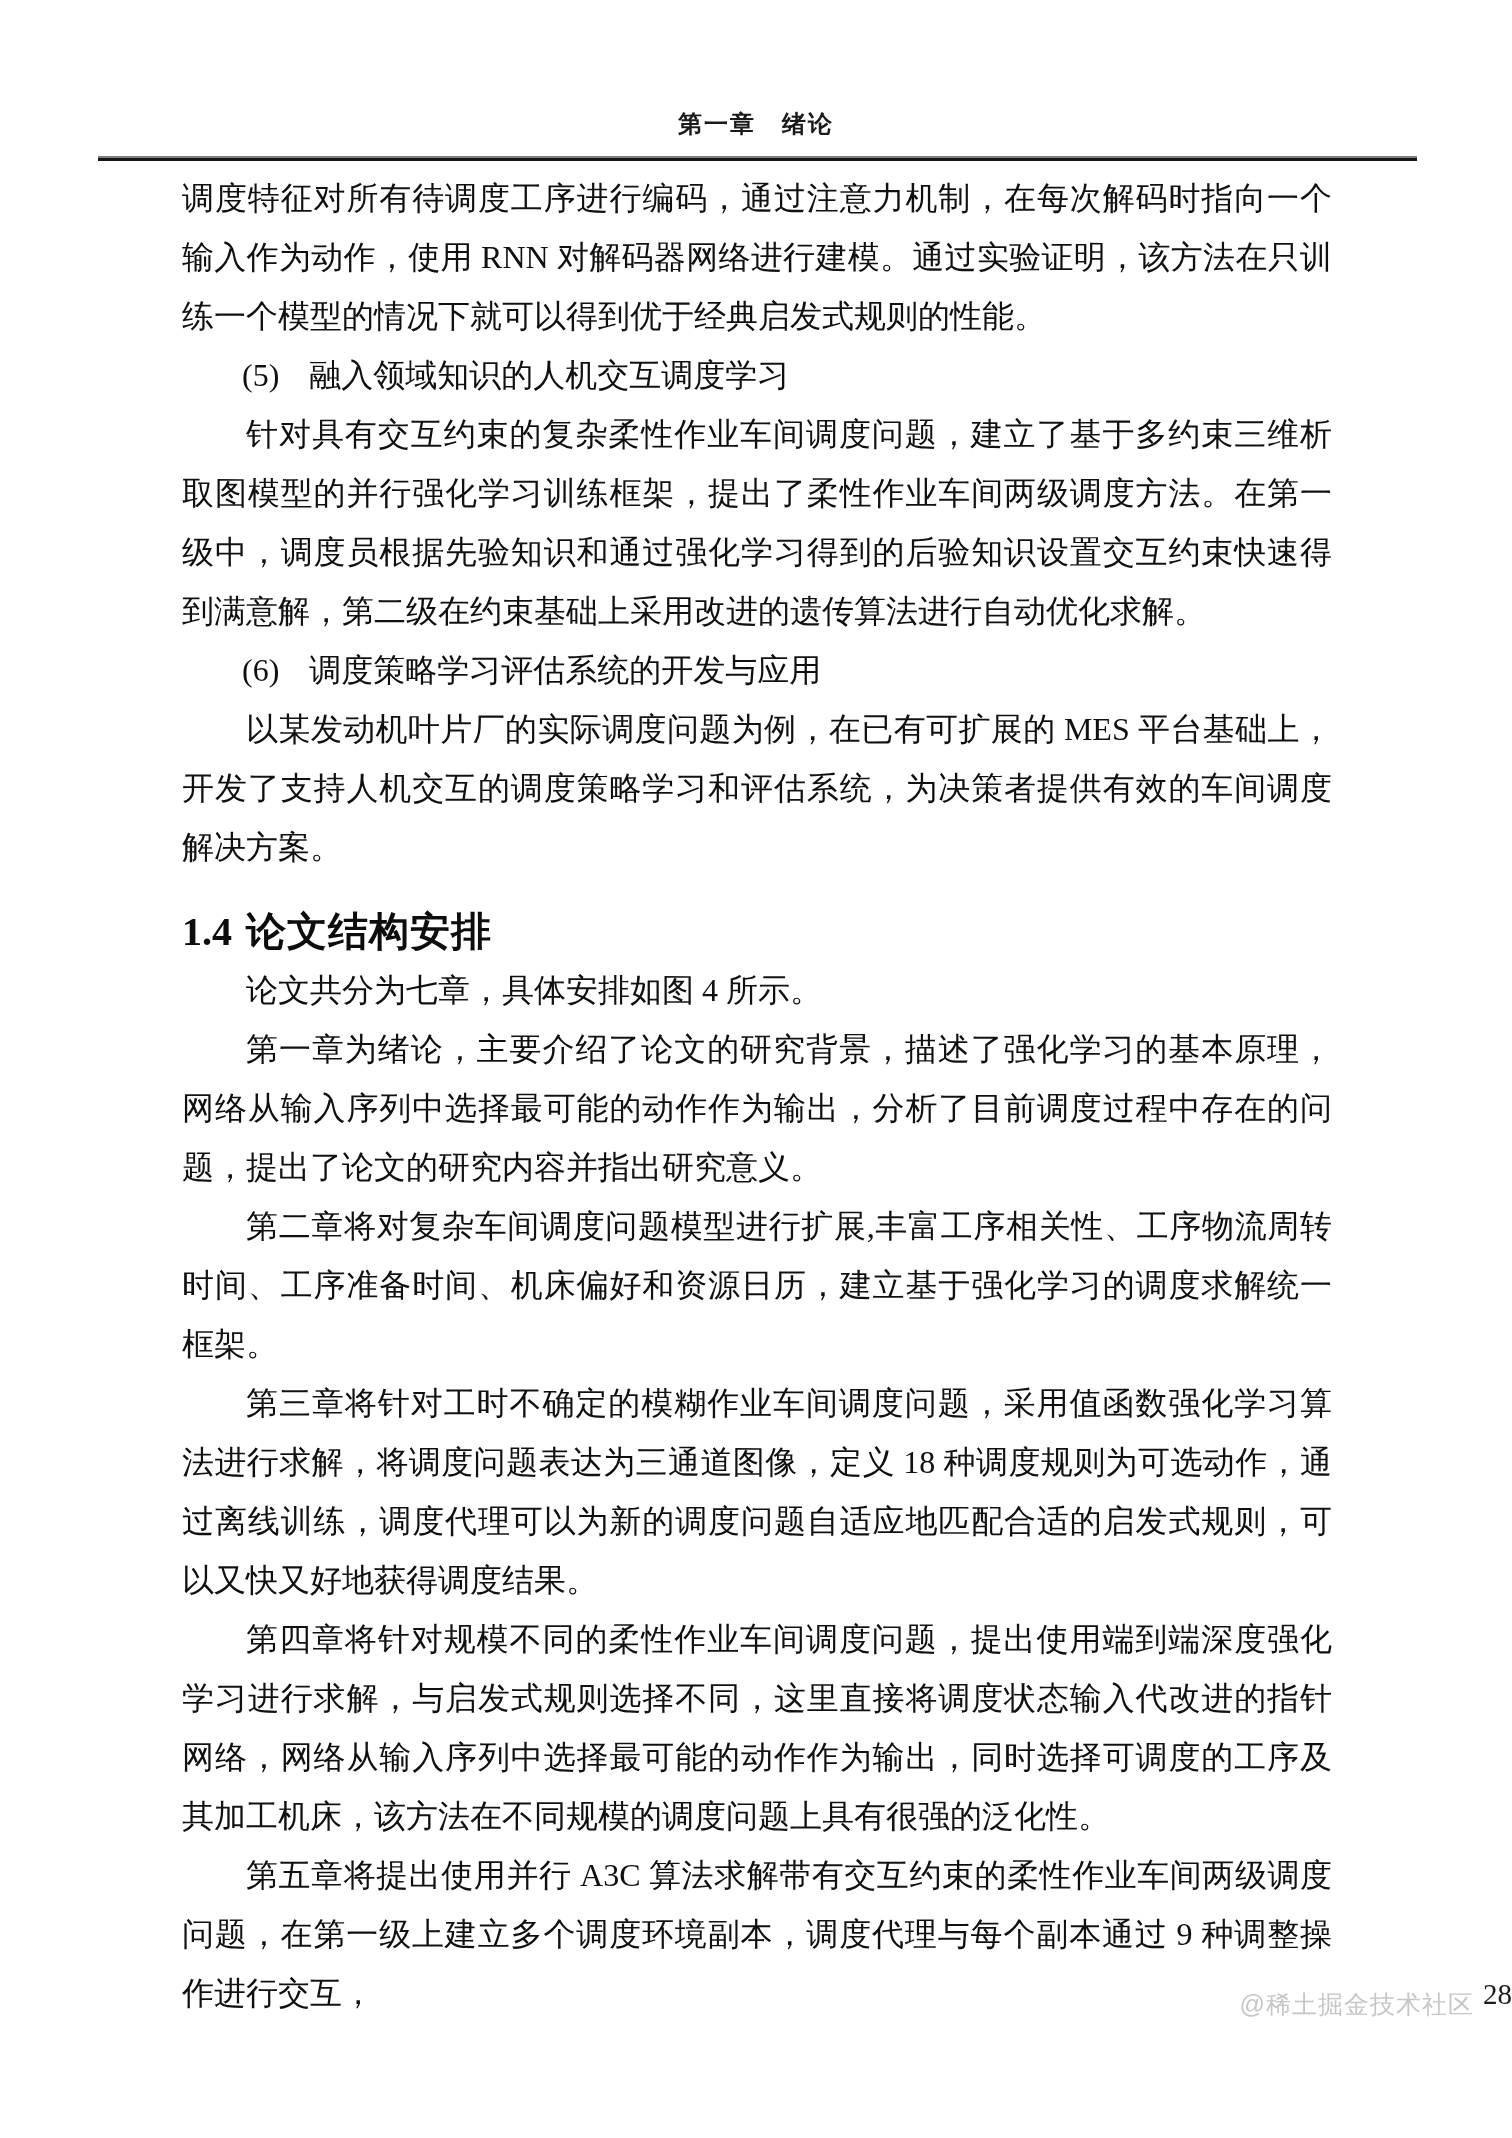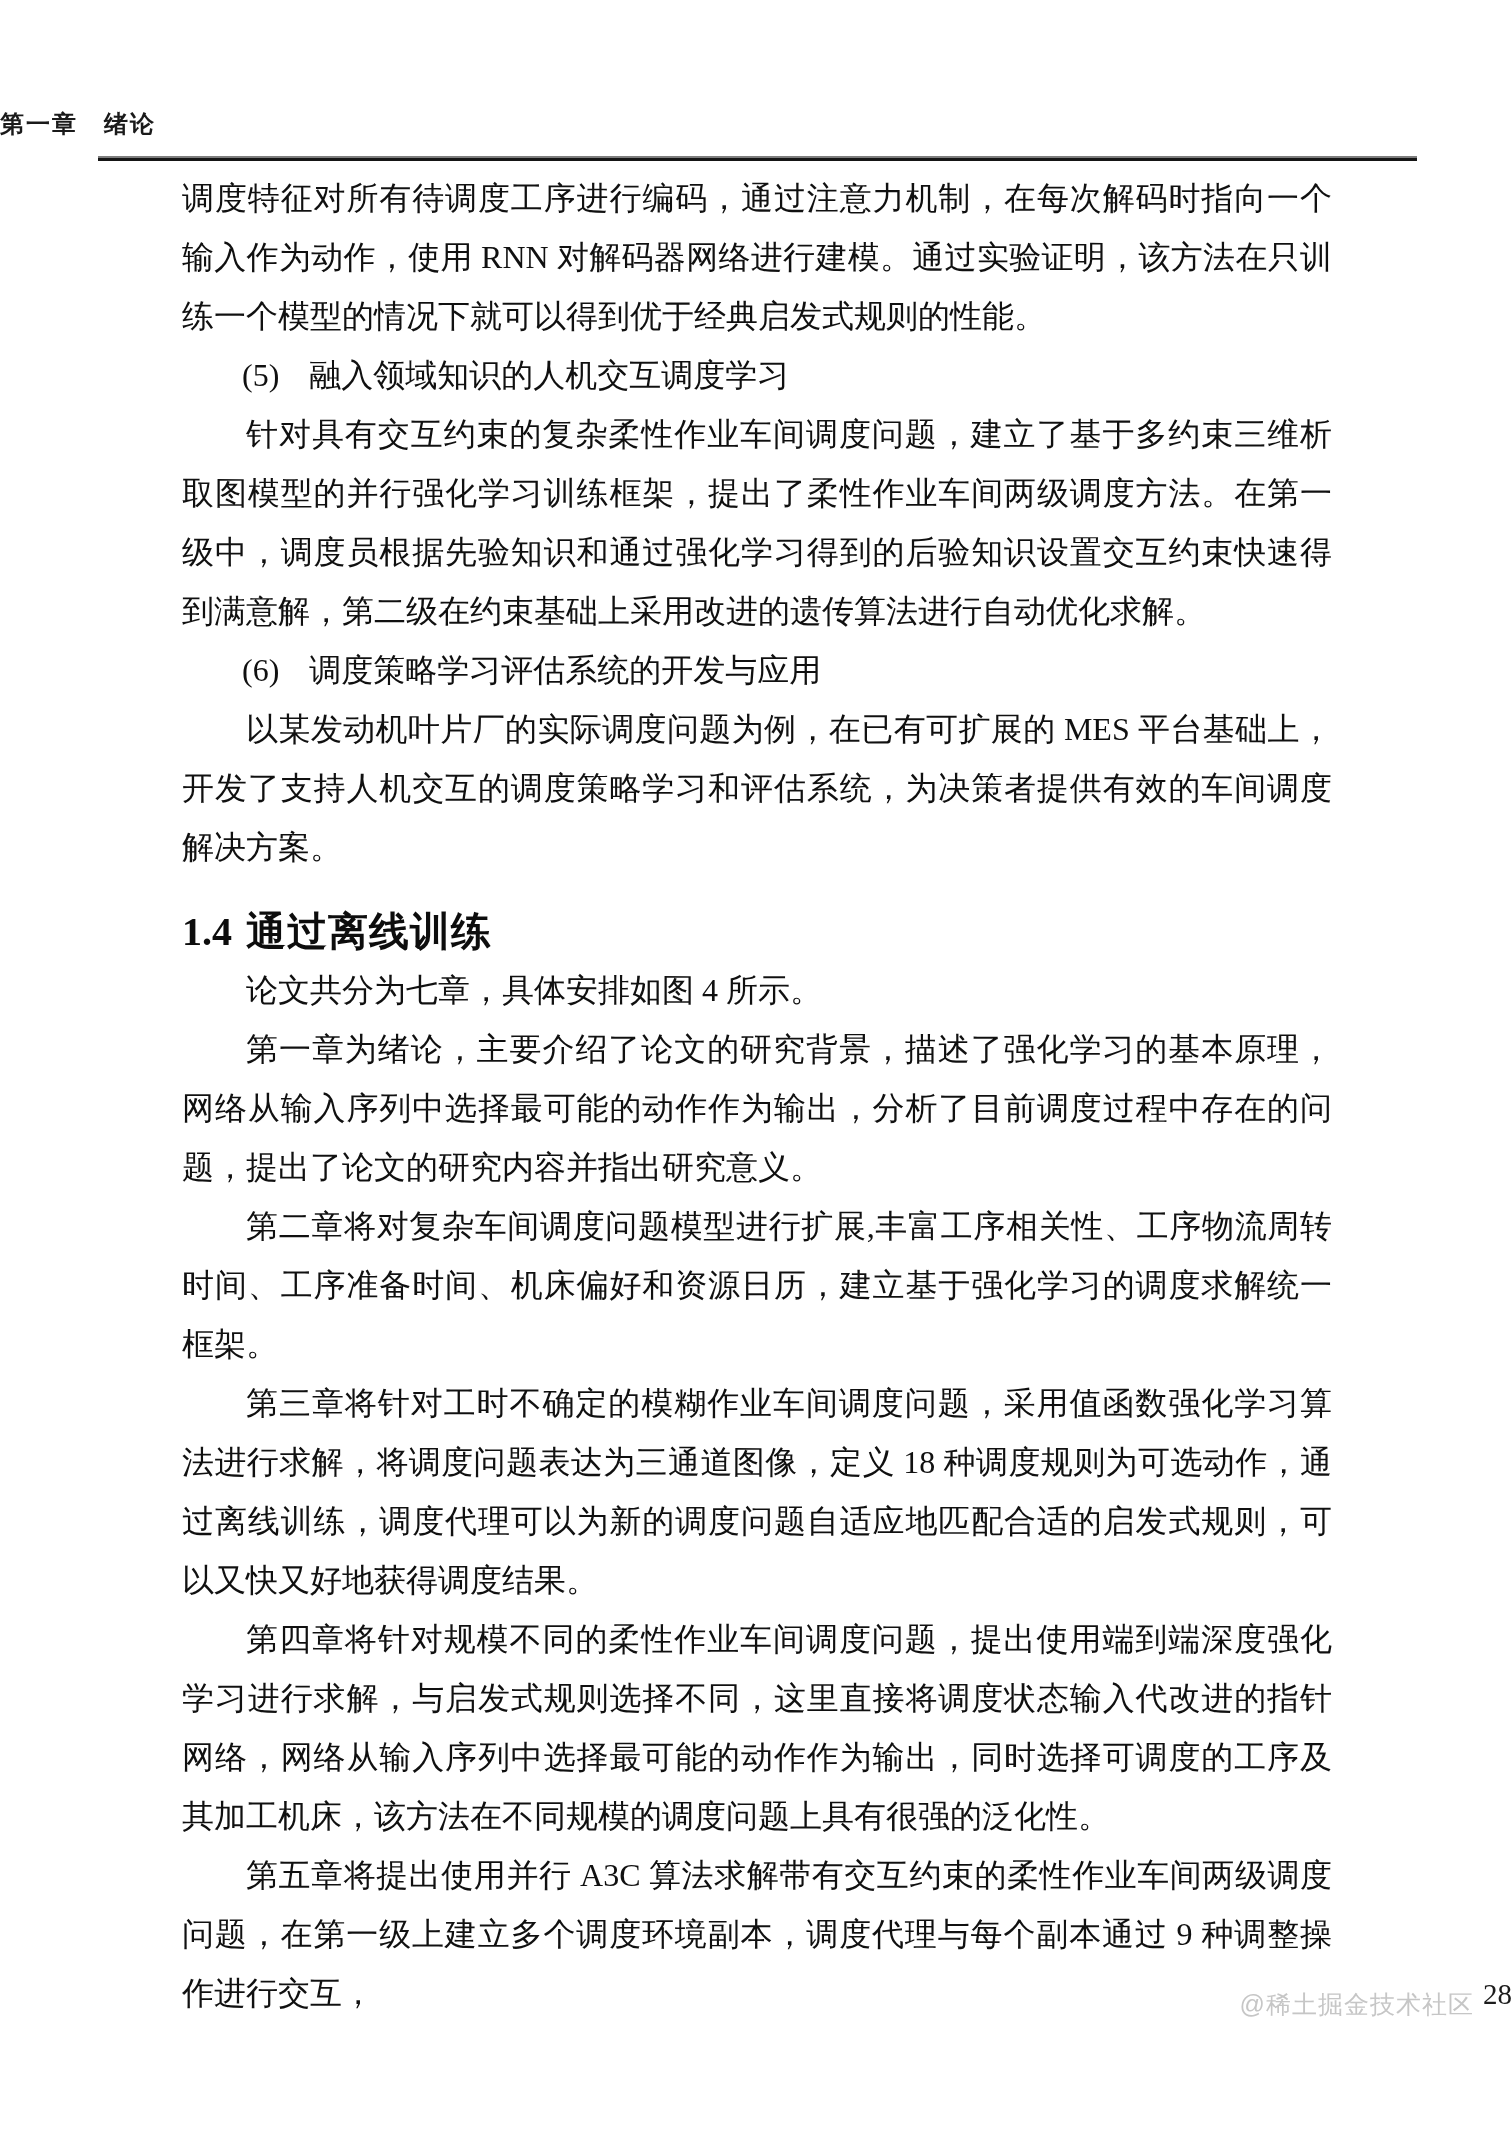--- a/index.html
+++ b/index.html
@@ -7,20 +7,21 @@
   body {
     width: 1512px;
     height: 2138px;
     position: relative;
     font-family: "Liberation Serif", "DejaVu Serif", serif;
     color: #121212;
     overflow: hidden;
   }
   .page-header {
     padding-top: 108px;
+    text-align: center;
   }
   .page-header .chapter-title {
     font-size: 24px;
     font-weight: bold;
     letter-spacing: 2px;
     color: #1a1a1a;
   }
   .header-rule {
     margin: 16px 95px 0 98px;
     height: 2px;
@@ -84,21 +85,21 @@
 </div>
 
 <div class="header-rule"></div>
 
 <div class="content" id="content">
     <p class="no-indent">调度特征对所有待调度工序进行编码，通过注意力机制，在每次解码时指向一个输入作为动作，使用 RNN 对解码器网络进行建模。通过实验证明，该方法在只训练一个模型的情况下就可以得到优于经典启发式规则的性能。</p>
     <p class="list-item"><span class="li-marker">(5)</span><span class="li-text">融入领域知识的人机交互调度学习</span></p>
     <p class="indent">针对具有交互约束的复杂柔性作业车间调度问题，建立了基于多约束三维析取图模型的并行强化学习训练框架，提出了柔性作业车间两级调度方法。在第一级中，调度员根据先验知识和通过强化学习得到的后验知识设置交互约束快速得到满意解，第二级在约束基础上采用改进的遗传算法进行自动优化求解。</p>
     <p class="list-item"><span class="li-marker">(6)</span><span class="li-text">调度策略学习评估系统的开发与应用</span></p>
     <p class="indent">以某发动机叶片厂的实际调度问题为例，在已有可扩展的 MES 平台基础上，开发了支持人机交互的调度策略学习和评估系统，为决策者提供有效的车间调度解决方案。</p>
-    <h2 class="section-heading"><span class="heading-number">1.4</span><span class="heading-text">通过离线训练</span></h2>
+    <h2 class="section-heading"><span class="heading-number">1.4</span><span class="heading-text">论文结构安排</span></h2>
     <p class="indent">论文共分为七章，具体安排如图 4 所示。</p>
     <p class="indent">第一章为绪论，主要介绍了论文的研究背景，描述了强化学习的基本原理，网络从输入序列中选择最可能的动作作为输出，分析了目前调度过程中存在的问题，提出了论文的研究内容并指出研究意义。</p>
     <p class="indent">第二章将对复杂车间调度问题模型进行扩展,丰富工序相关性、工序物流周转时间、工序准备时间、机床偏好和资源日历，建立基于强化学习的调度求解统一框架。</p>
     <p class="indent">第三章将针对工时不确定的模糊作业车间调度问题，采用值函数强化学习算法进行求解，将调度问题表达为三通道图像，定义 18 种调度规则为可选动作，通过离线训练，调度代理可以为新的调度问题自适应地匹配合适的启发式规则，可以又快又好地获得调度结果。</p>
     <p class="indent">第四章将针对规模不同的柔性作业车间调度问题，提出使用端到端深度强化学习进行求解，与启发式规则选择不同，这里直接将调度状态输入代改进的指针网络，网络从输入序列中选择最可能的动作作为输出，同时选择可调度的工序及其加工机床，该方法在不同规模的调度问题上具有很强的泛化性。</p>
     <p class="indent">第五章将提出使用并行 A3C 算法求解带有交互约束的柔性作业车间两级调度问题，在第一级上建立多个调度环境副本，调度代理与每个副本通过 9 种调整操作进行交互，</p>
   </div>
 
 <div class="page-number">28</div>
 

